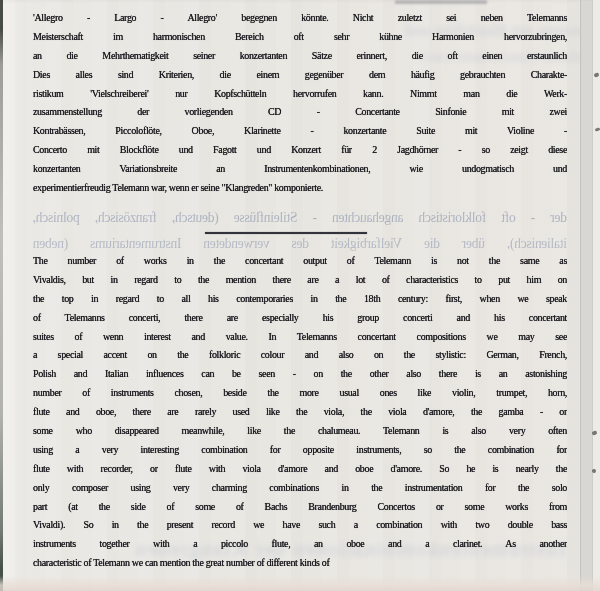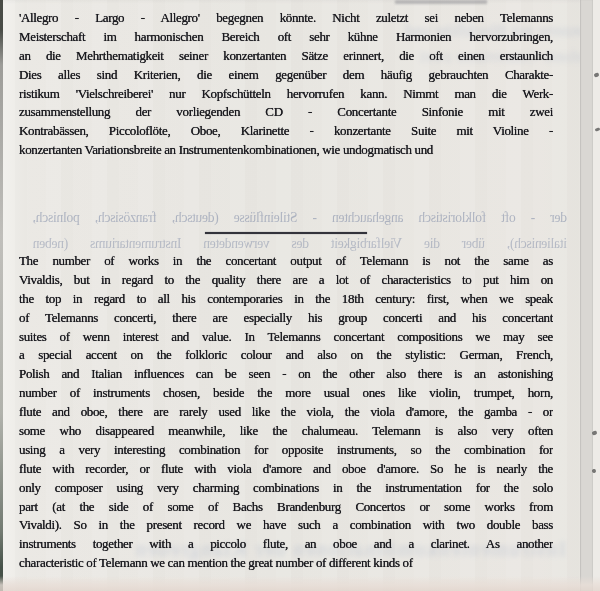--- a/index.html
+++ b/index.html
@@ -9,22 +9,22 @@
     font-family:"Liberation Serif","DejaVu Serif",serif;
   }
   .texture{
     position:absolute;inset:0;pointer-events:none;opacity:.55;
     background:
       repeating-linear-gradient(90deg,rgba(255,255,255,.13) 0 15px,rgba(204,202,197,.10) 15px 27px,rgba(238,236,231,.08) 27px 46px),
       linear-gradient(180deg,rgba(170,170,170,.22) 0,rgba(170,170,170,0) 4px),
       linear-gradient(0deg,rgba(215,200,192,.30) 0,rgba(215,200,192,0) 14px);
   }
   
-  .para{position:absolute;left:19px;width:534px;color:#1b1b20;
-        font-size:13px;letter-spacing:-0.35px;
+  .para{position:absolute;left:33px;width:534px;color:#1b1b20;
+        font-size:10px;letter-spacing:-0.35px;
         text-shadow:0 0 .55px rgba(27,27,32,.92),0 0 1.2px rgba(27,27,32,.22);}
   .para-de{top:9px;}
   .para-en{top:252px;}
   .tline{height:18.9px;line-height:18.9px;overflow:hidden;white-space:normal;
          text-align:justify;text-align-last:justify;text-justify:inter-word;hyphens:none;}
   .para .tline:last-child{text-align-last:left;}
   
   .divider{position:absolute;top:232px;left:205px;width:162px;height:2px;
            background:#33333b;box-shadow:0 0 1px rgba(40,40,60,.8);}
   
@@ -71,28 +71,30 @@
   <div class="bleed bleed-b">italienisch), über die Vielfarbigkeit des verwendeten Instrumentariums (neben</div>
 
   <div class="para para-de">
       <div class="tline">'Allegro - Largo - Allegro' begegnen könnte. Nicht zuletzt sei neben Telemanns</div>
       <div class="tline">Meisterschaft im harmonischen Bereich oft sehr kühne Harmonien hervorzubringen,</div>
       <div class="tline">an die Mehrthematigkeit seiner konzertanten Sätze erinnert, die oft einen erstaunlich</div>
       <div class="tline">Dies alles sind Kriterien, die einem gegenüber dem häufig gebrauchten Charakte-</div>
       <div class="tline">ristikum 'Vielschreiberei' nur Kopfschütteln hervorrufen kann. Nimmt man die Werk-</div>
       <div class="tline">zusammenstellung der vorliegenden CD - Concertante Sinfonie mit zwei</div>
       <div class="tline">Kontrabässen, Piccoloflöte, Oboe, Klarinette - konzertante Suite mit Violine -</div>
+      <div class="tline">Concerto mit Blockflöte und Fagott und Konzert für 2 Jagdhörner - so zeigt diese</div>
       <div class="tline">konzertanten Variationsbreite an Instrumentenkombinationen, wie undogmatisch und</div>
+      <div class="tline">experimentierfreudig Telemann war, wenn er seine "Klangreden" komponierte.</div>
     </div>
 
   <div class="divider"></div>
 
   <div class="para para-en">
       <div class="tline">The number of works in the concertant output of Telemann is not the same as</div>
-      <div class="tline">Vivaldis, but in regard to the quality there are a lot of characteristics to put him on</div>
+      <div class="tline">Vivaldis, but in regard to the mention there are a lot of characteristics to put him on</div>
       <div class="tline">the top in regard to all his contemporaries in the 18th century: first, when we speak</div>
       <div class="tline">of Telemanns concerti, there are especially his group concerti and his concertant</div>
       <div class="tline">suites of wenn interest and value. In Telemanns concertant compositions we may see</div>
       <div class="tline">a special accent on the folkloric colour and also on the stylistic: German, French,</div>
       <div class="tline">Polish and Italian influences can be seen - on the other also there is an astonishing</div>
       <div class="tline">number of instruments chosen, beside the more usual ones like violin, trumpet, horn,</div>
       <div class="tline">flute and oboe, there are rarely used like the viola, the viola d'amore, the gamba - or</div>
       <div class="tline">some who disappeared meanwhile, like the chalumeau. Telemann is also very often</div>
       <div class="tline">using a very interesting combination for opposite instruments, so the combination for</div>
       <div class="tline">flute with recorder, or flute with viola d'amore and oboe d'amore. So he is nearly the</div>

